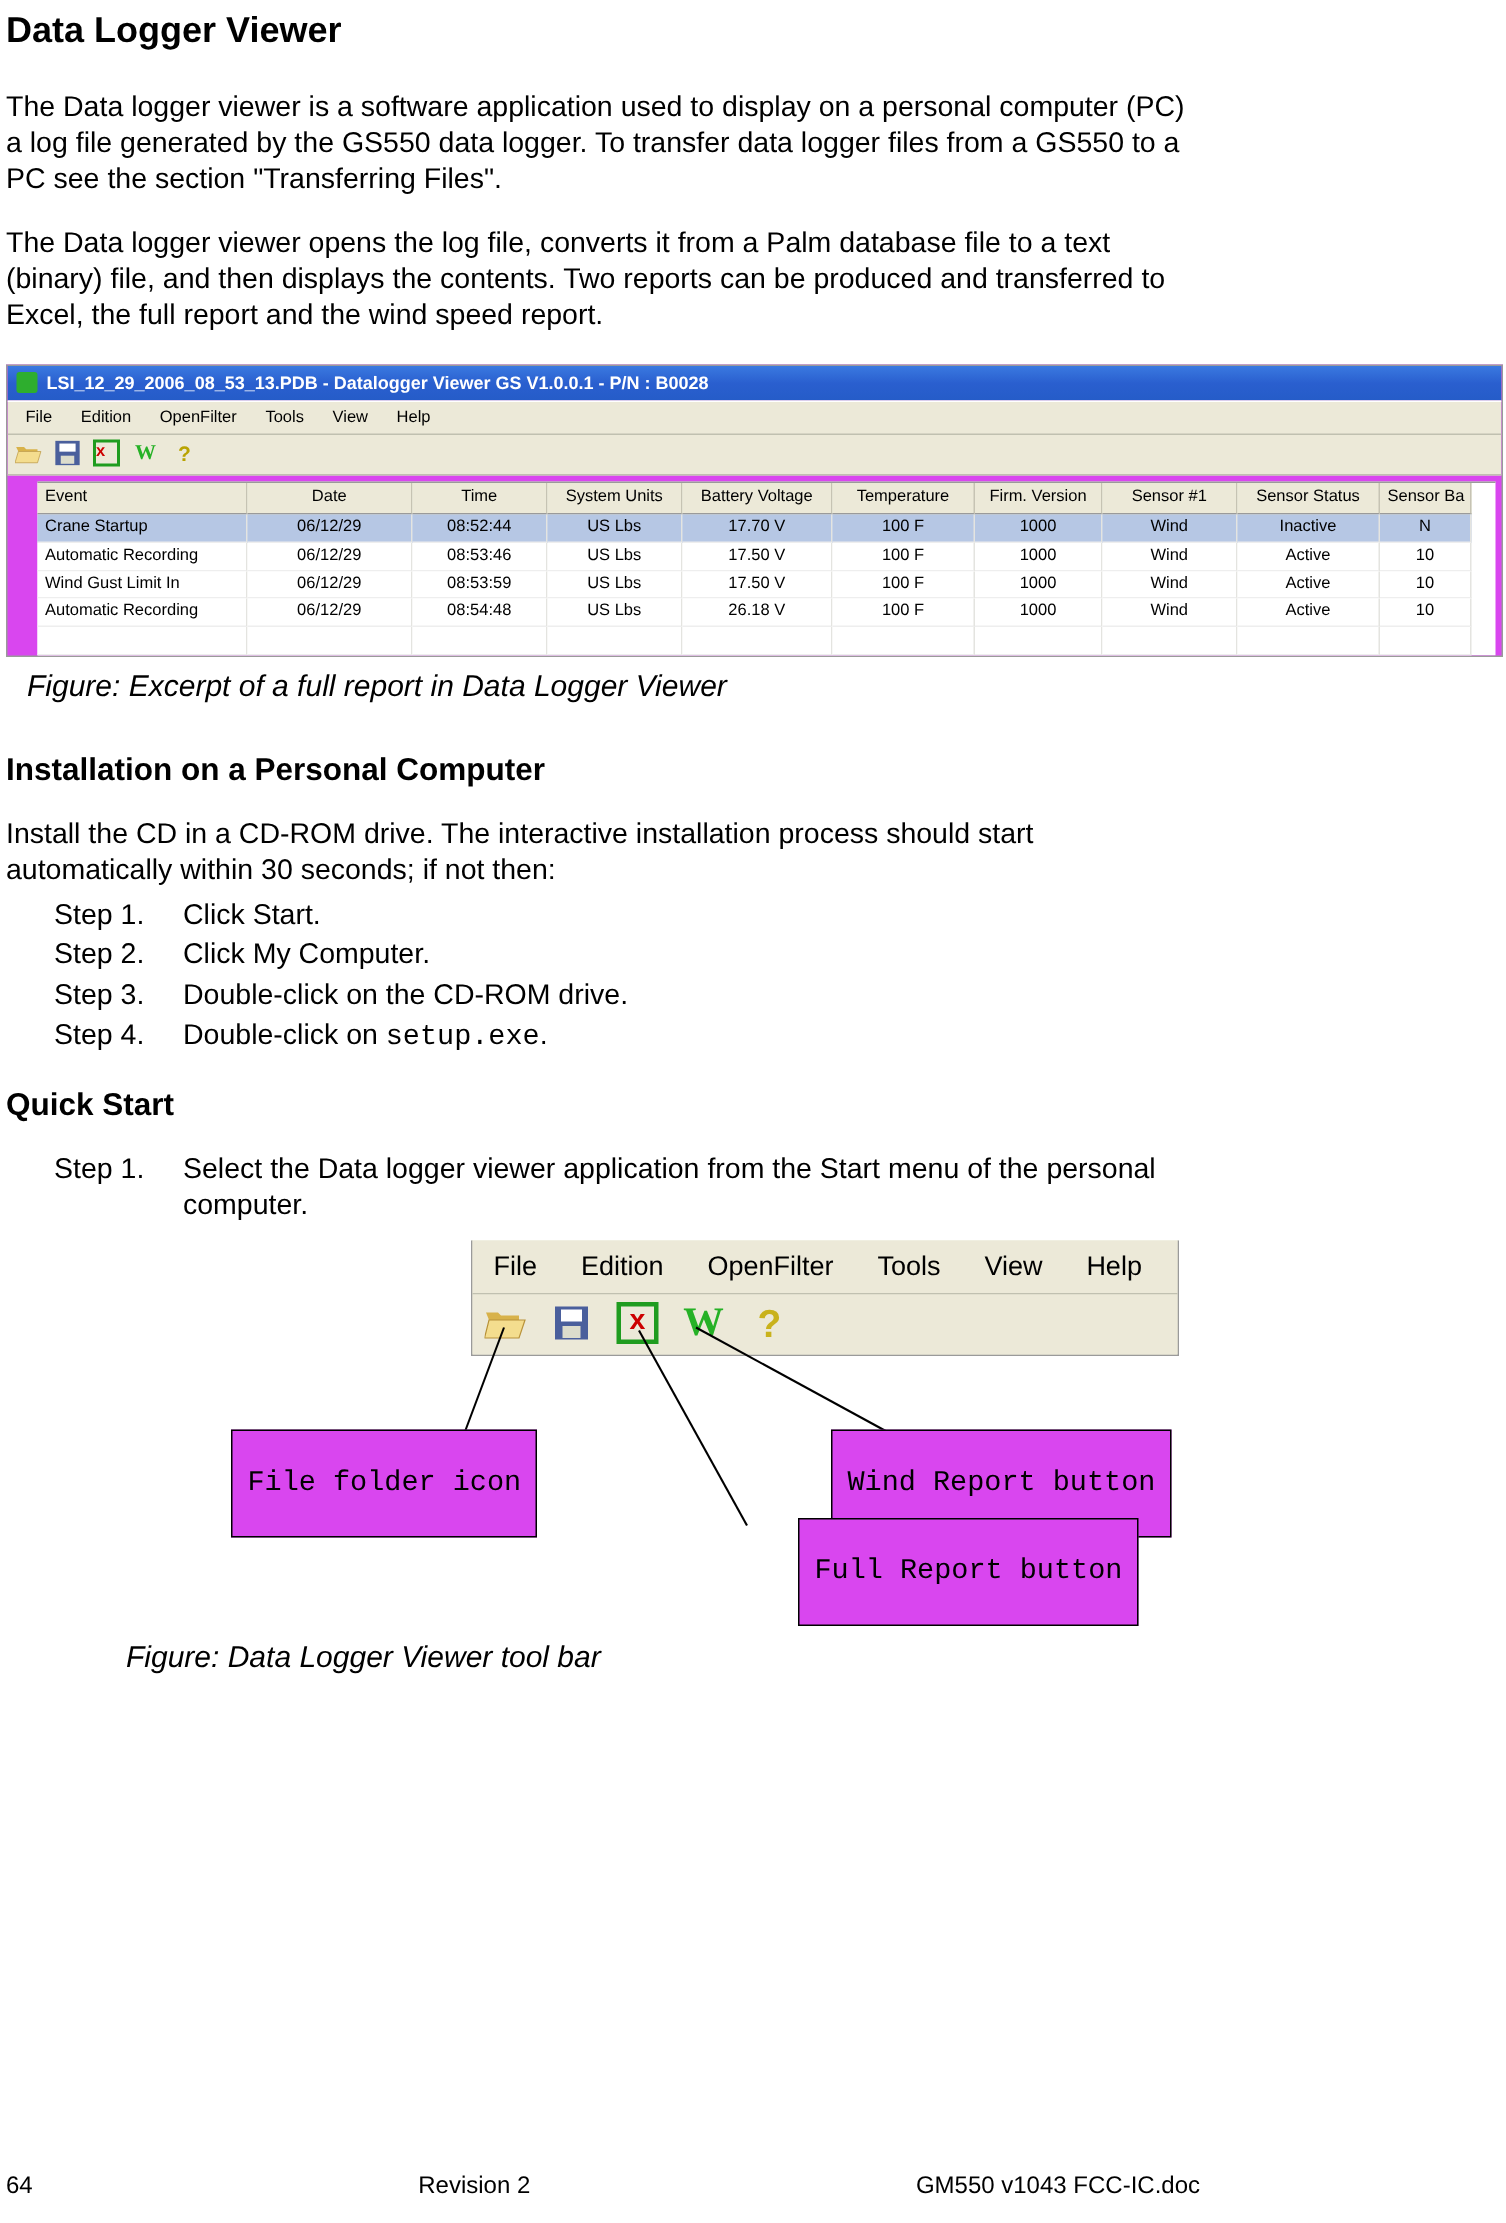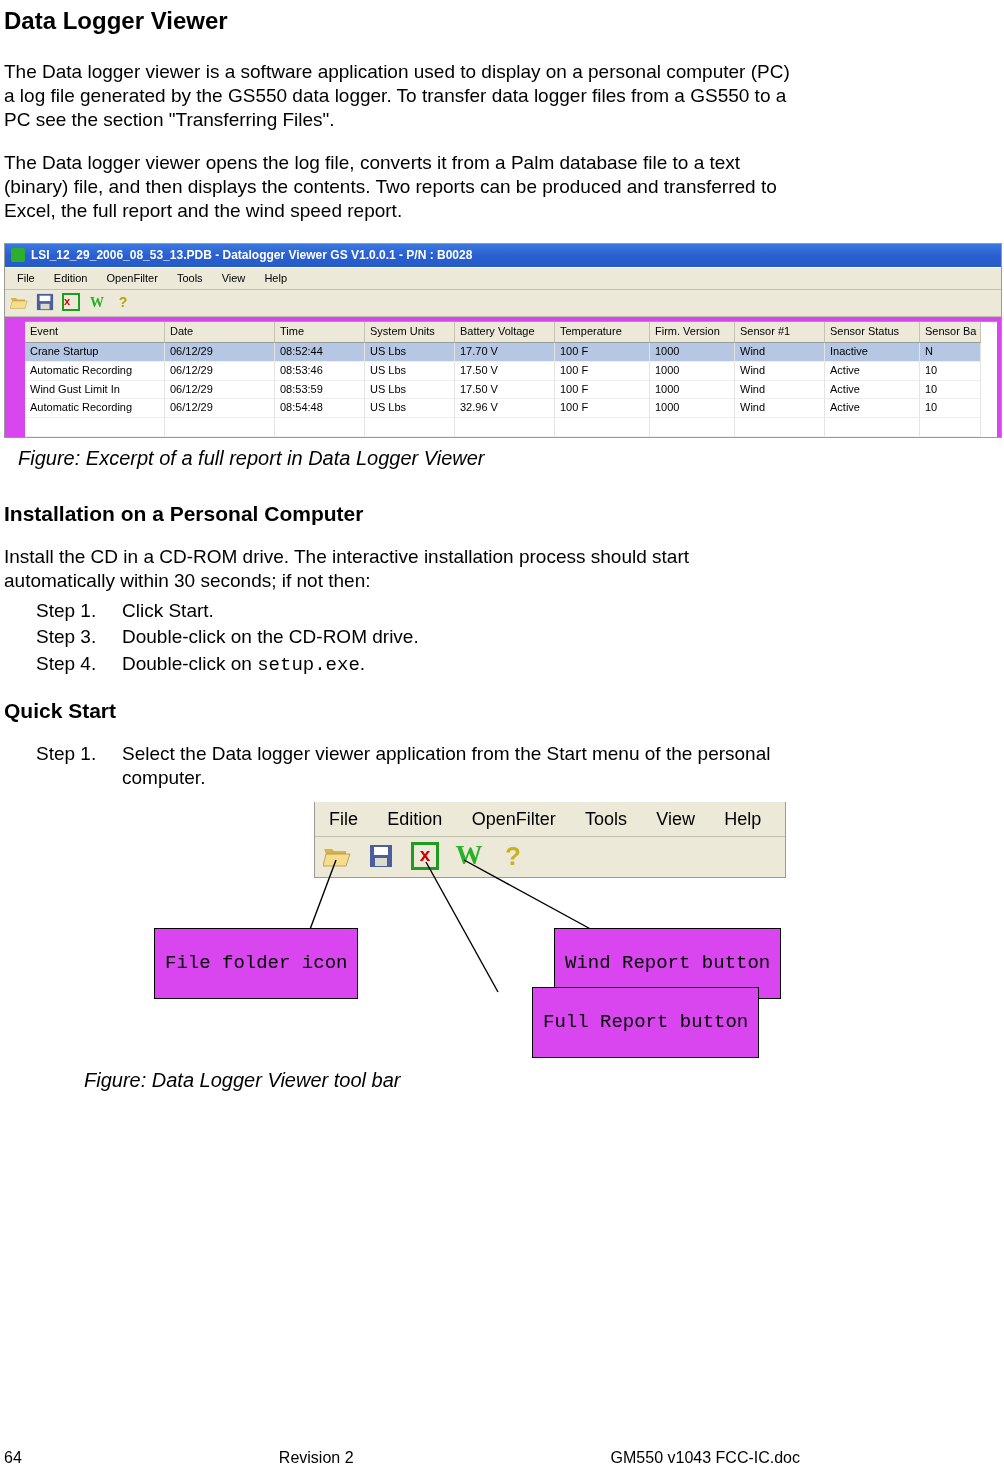--- a/index.html
+++ b/index.html
@@ -145,21 +145,21 @@
   }
   .gc {
     border-right: 1px solid #e4e4e0;
     border-bottom: 1px solid #eee;
     padding: 2px 5px;
     box-sizing: border-box;
     white-space: nowrap;
     overflow: hidden;
     background: #fff;
   }
-  .gc.r, .gh.r { text-align: left; }
+  .gc.r, .gh.r { text-align: center; }
   .gc.sel { background: #b6c7e4; }
 
   
   .toolbar-fig-wrap {
     position: relative;
     width: 700px;
     margin: 12px 0 0 150px;
     height: 240px;
   }
   .toolbar-fig {
@@ -314,21 +314,21 @@
             <div class="gc r">17.50 V</div>
             <div class="gc r">100 F</div>
             <div class="gc r">1000</div>
             <div class="gc r">Wind</div>
             <div class="gc r">Active</div>
             <div class="gc r">10</div>
             <div class="gc">Automatic Recording</div>
             <div class="gc r">06/12/29</div>
             <div class="gc r">08:54:48</div>
             <div class="gc r">US Lbs</div>
-            <div class="gc r">32.96 V</div>
+            <div class="gc r">26.18 V</div>
             <div class="gc r">100 F</div>
             <div class="gc r">1000</div>
             <div class="gc r">Wind</div>
             <div class="gc r">Active</div>
             <div class="gc r">10</div>
             <div class="gc">&nbsp;</div>
             <div class="gc r">&nbsp;</div>
             <div class="gc r">&nbsp;</div>
             <div class="gc r">&nbsp;</div>
             <div class="gc r">&nbsp;</div>
@@ -343,20 +343,24 @@
 
     <div class="caption">Figure: Excerpt of a full report in Data Logger Viewer</div>
 
     <h2 class="section">Installation on a Personal Computer</h2>
     <p class="para" style="margin-bottom:6px;">Install the CD in a CD-ROM drive. The interactive installation process should start automatically within 30 seconds; if not then:</p>
 
     <div class="steps" id="install-steps">
         <div class="step-row">
           <div class="step-label">Step 1.</div>
           <div class="step-text">Click Start.</div>
+        </div>
+        <div class="step-row">
+          <div class="step-label">Step 2.</div>
+          <div class="step-text">Click My Computer.</div>
         </div>
         <div class="step-row">
           <div class="step-label">Step 3.</div>
           <div class="step-text">Double-click on the CD-ROM drive.</div>
         </div>
         <div class="step-row">
           <div class="step-label">Step 4.</div>
           <div class="step-text">Double-click on <code>setup.exe</code>.</div>
         </div>
       </div>

